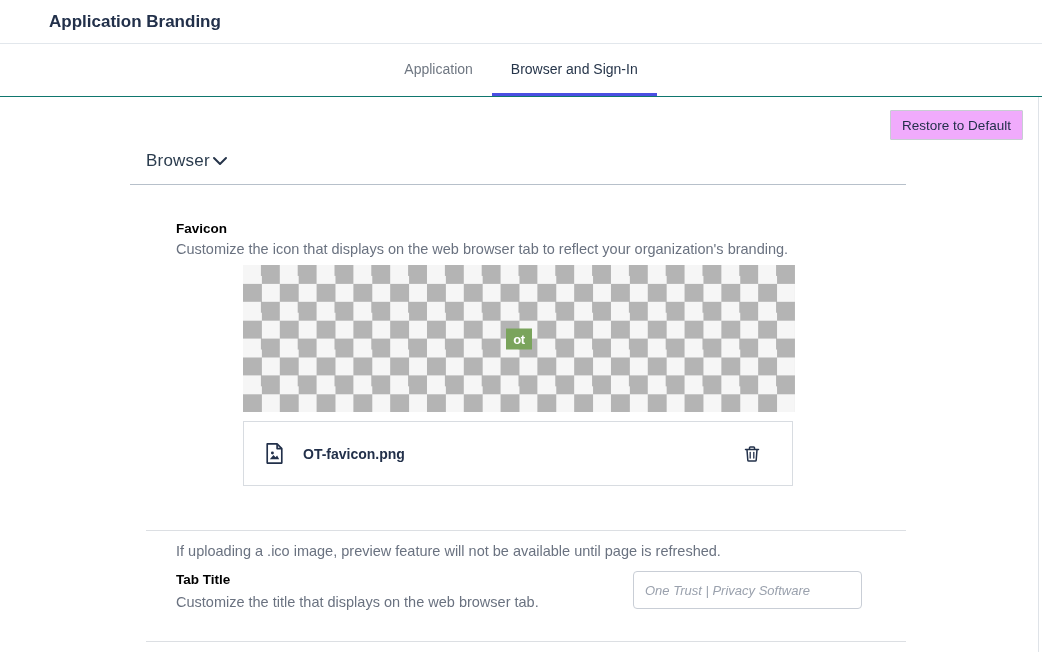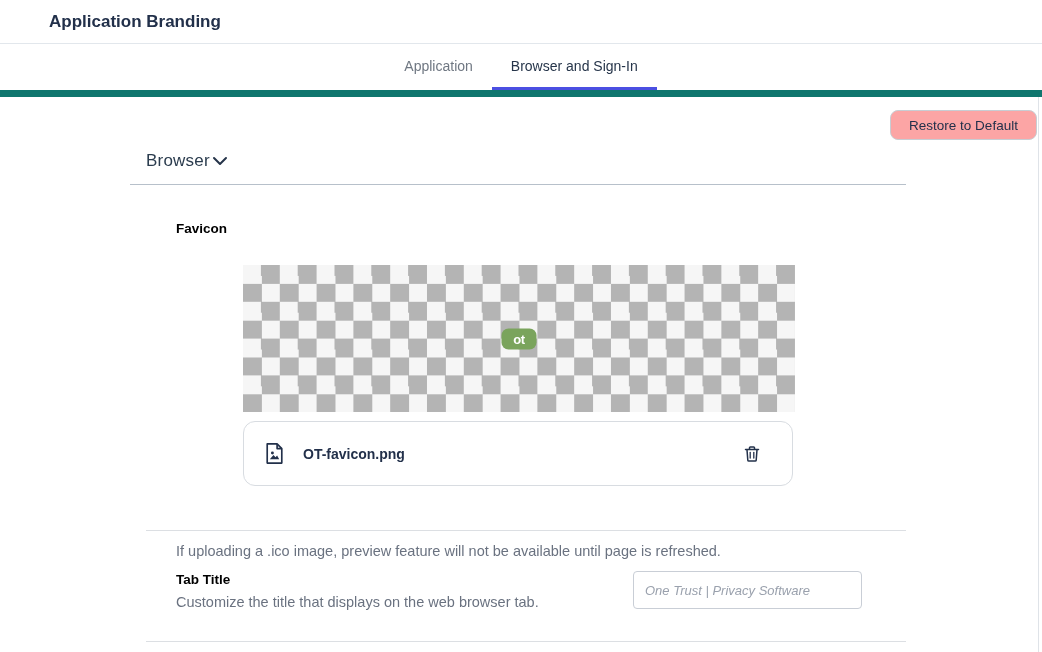--- a/index.html
+++ b/index.html
@@ -12,35 +12,35 @@
   
   .app-header {
     position:absolute; left:0; top:0; width:1042px; height:44px;
     border-bottom:1px solid #e2e7ec; display:flex; align-items:center;
     padding-left:17px; background:#fff;
   }
   .app-title { font-size:17px; font-weight:700; color:#22304a;margin-left:32px; }
   
   .tab-bar {
     position:absolute; left:0; top:45px; width:1042px; height:52px;
-    border-bottom:7px solid #0f766e; display:flex; justify-content:center;
+    border-bottom:1px solid #0f766e; display:flex; justify-content:center;
     align-items:flex-end; background:#fff;
   }
   .tab {
     height:100%; display:flex; align-items:center; padding:0 19px;
     font-size:14px; color:#6f7782; cursor:pointer; border-bottom:3px solid transparent;
   }
   .tab.active { color:#26354a; border-bottom-color:var(--accent); }
   
   .content-edge {
     position:absolute; top:97px; right:3px; width:1px; height:555px; background:#dfe3e8;
   }
   .restore-btn {
-    position:absolute; left:890px; top:110px; width:147px; height:30px;
-    background:#fca5a5; border:1px solid #c8cdd3; border-radius:8px;
+    position:absolute; left:890px; top:110px; width:133px; height:30px;
+    background:#f0abfc; border:1px solid #c8cdd3; border-radius:1px;
     font-family:"Liberation Sans", sans-serif;
     font-size:13.5px; color:#22304a; cursor:pointer;
   }
   .section-header {
     position:absolute; left:146px; top:148px; width:760px; height:26px;
     display:flex; align-items:center;
   }
   .section-title { font-size:17px; font-weight:400; color:#2b3c4e; letter-spacing:.2px; }
   .chevron { width:20px; height:20px; cursor:pointer; margin-right:10px; }
   .section-divider {
@@ -51,28 +51,28 @@
   .favicon-label { position:absolute; left:176px; top:221px; }
   .favicon-desc  { position:absolute; left:176px; top:241px; }
   
   .checkerboard {
     position:absolute; left:243px; top:265px; width:552px; height:147px;
     background:repeating-conic-gradient(#b4b4b4 0 25%, #f6f6f6 0 50%);
     background-size:36.8px 36.8px;
   }
   .favicon-badge {
     position:absolute; left:50%; top:50%; transform:translate(-50%,-50%);
-    width:35px; height:21px; background:var(--favicon-green); color:#ffffff;
+    width:26px; height:21px; background:var(--favicon-green); color:#ffffff;
     font-size:13px; font-weight:600; display:flex; align-items:center;
-    justify-content:center; letter-spacing:-0.5px;border-radius:7px;
+    justify-content:center; letter-spacing:-0.5px;
   }
   
   .file-card {
     position:absolute; left:243px; top:421px; width:550px; height:65px;
-    border:1px solid #d8dce1; border-radius:12px; background:#fff;
+    border:1px solid #d8dce1; border-radius:0; background:#fff;
     display:flex; align-items:center; padding:4px 18px;
   }
   .file-icon { width:25px; height:25px; flex:0 0 auto; }
   .file-meta { margin-left:16px; flex:1 1 auto; }
   .file-name { font-size:14px; font-weight:700; color:#22304a; }
   .file-date { font-size:12px; color:#6a7280; margin-top:5px; }
   .trash-btn {
     width:20px; height:20px; background:none; border:none; cursor:pointer;
     padding:0; margin-right:12px;
   }
@@ -117,20 +117,21 @@
 
   <div class="section-header">
     <span class="section-title">Browser</span>
     <svg class="chevron" viewBox="0 0 20 20" fill="none">
       <path d="M4 7 L10 13 L16 7" stroke="#26354a" stroke-width="2" stroke-linecap="round" stroke-linejoin="round"></path>
     </svg>
   </div>
   <div class="section-divider"></div>
 
   <div class="field-label favicon-label">Favicon</div>
+  <div class="field-desc favicon-desc">Customize the icon that displays on the web browser tab to reflect your organization's branding.</div>
 
   <div class="checkerboard">
     <div class="favicon-badge">ot</div>
   </div>
 
   <div class="file-card">
     <svg class="file-icon" viewBox="0 0 24 24" fill="none">
       <path d="M5 2.8 h9.5 L19 7.3 V21.2 H5 Z" stroke="#22304a" stroke-width="1.6" stroke-linejoin="round"></path>
       <path d="M14.5 2.8 V7.3 H19" stroke="#22304a" stroke-width="1.6" stroke-linejoin="round"></path>
       <circle cx="10" cy="11.5" r="1.4" fill="#22304a"></circle>

